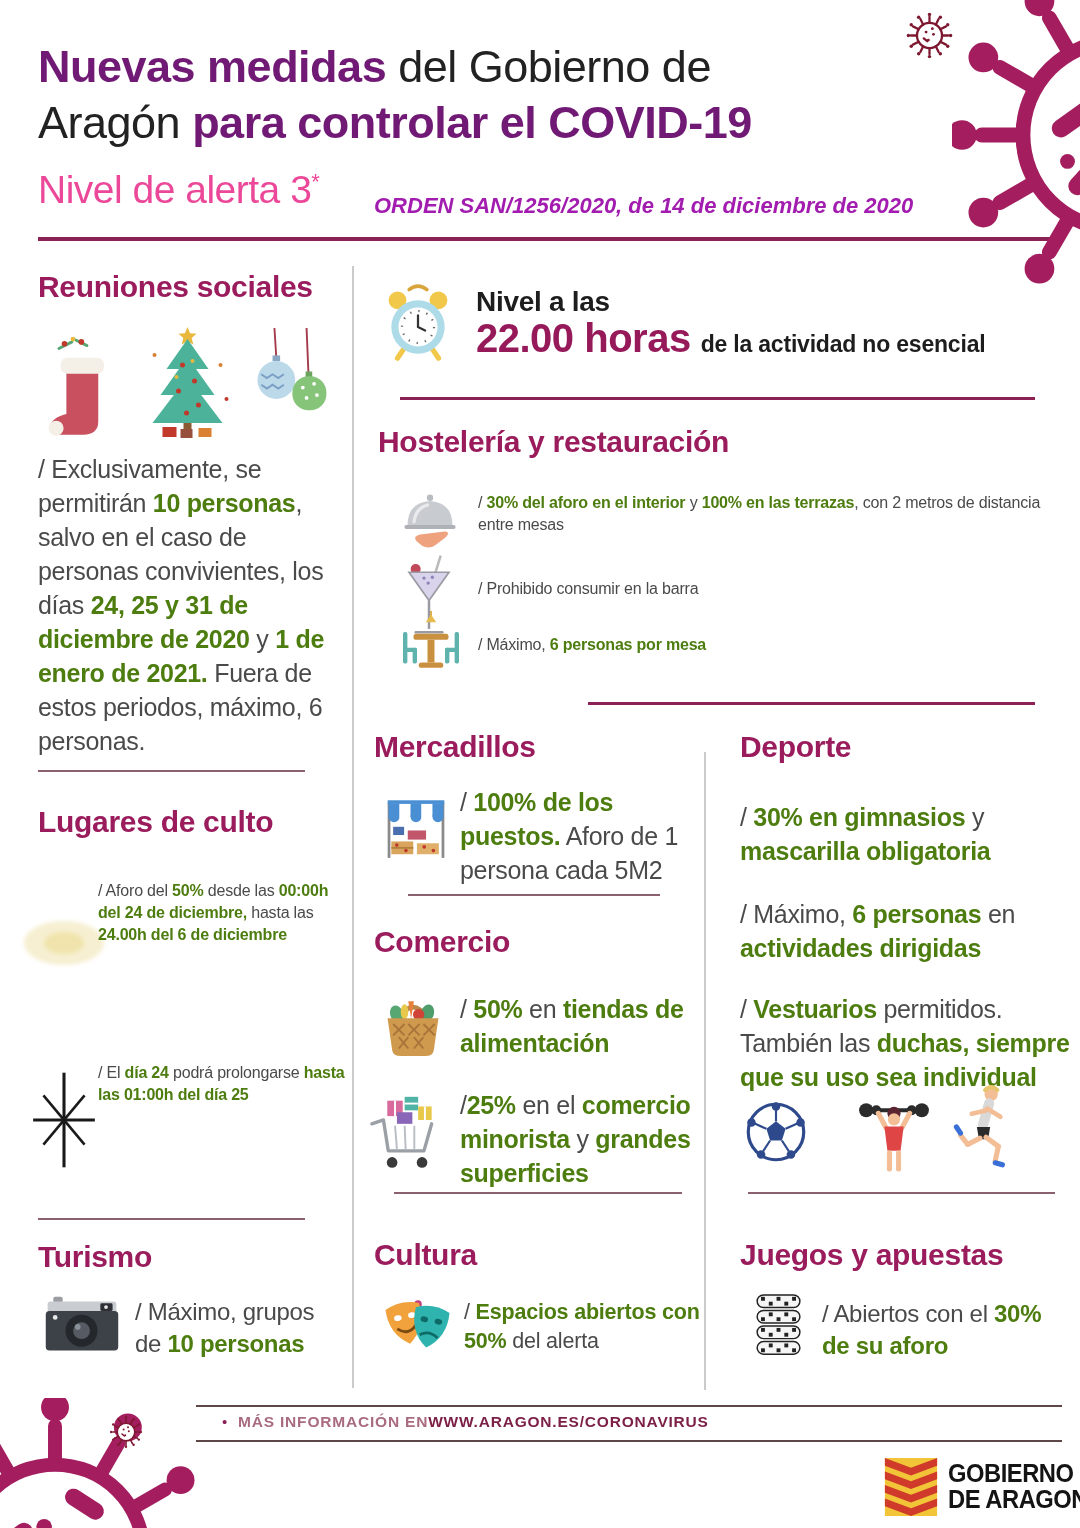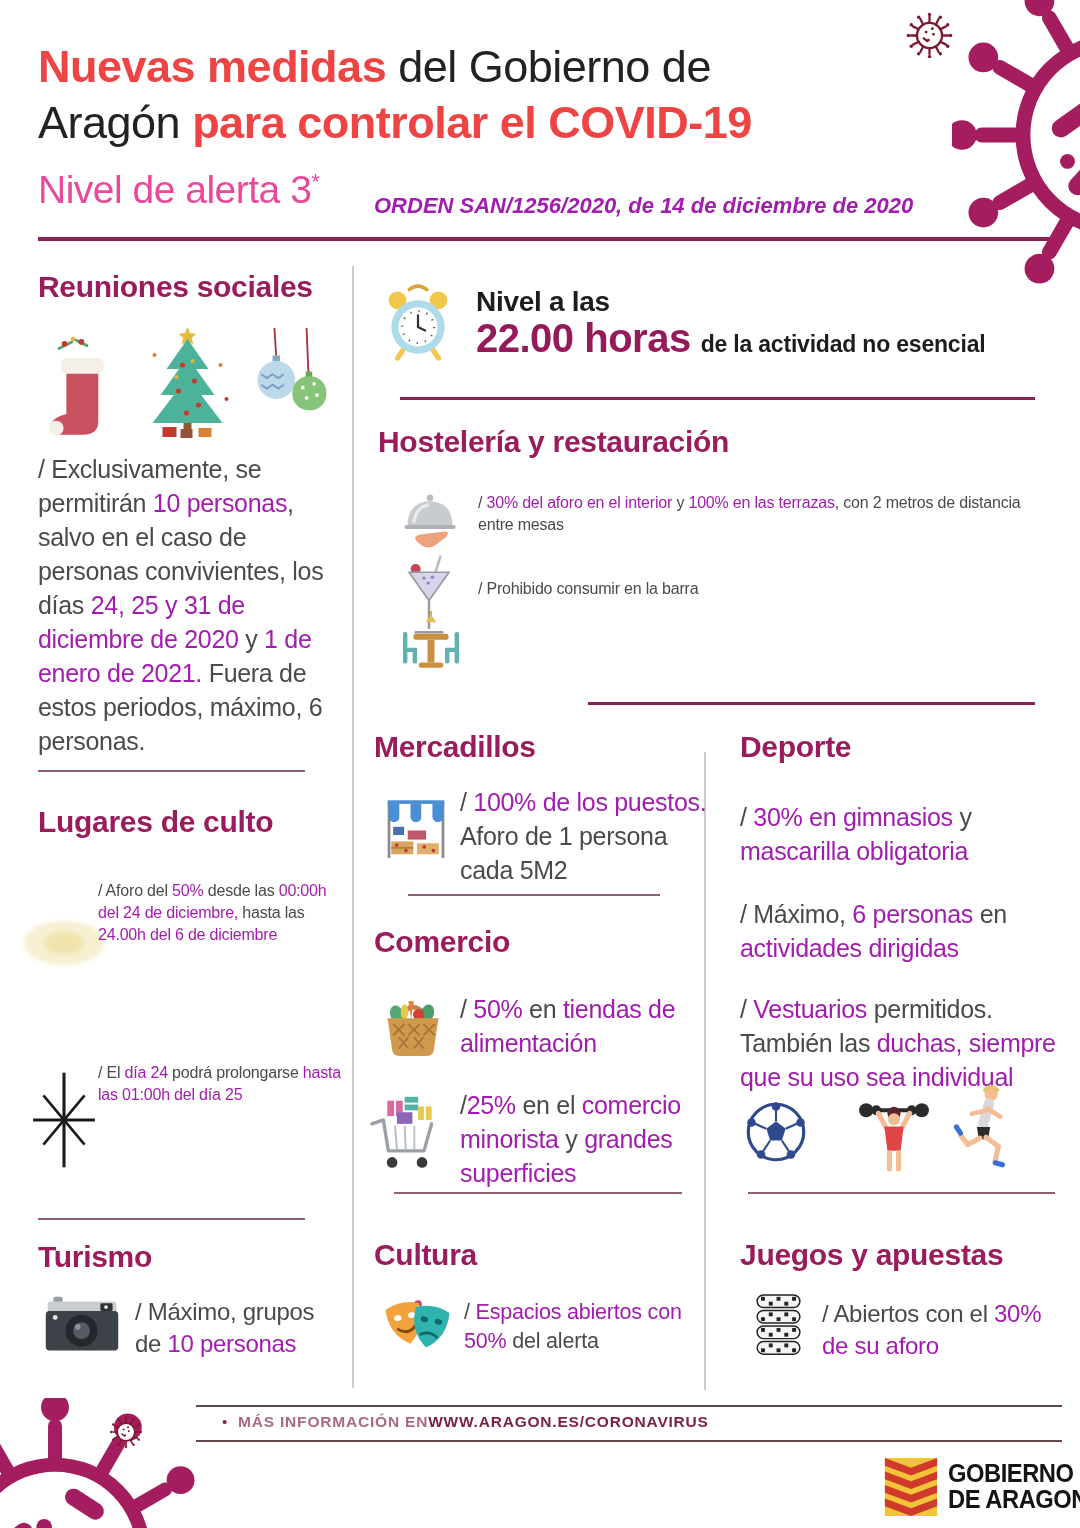--- a/index.html
+++ b/index.html
@@ -4,27 +4,27 @@
 <style>
   html,body{margin:0;padding:0;background:#ffffff;}
   .page{
     position:relative;width:1080px;height:1528px;overflow:hidden;background:#ffffff;
     font-family:"Liberation Sans",sans-serif;
   }
   .abs{position:absolute;}
   
   .title-line{font-size:45px;font-weight:400;color:#222222;letter-spacing:-0.5px;line-height:1.18;white-space:nowrap;}
   .title-line .sg-b{font-weight:700;}
-  .title-line .sg-a{color:#ef4444;}
+  .title-line .sg-a{color:#701a75;}
   .alert-level{font-size:39px;font-weight:400;color:#ec4899;letter-spacing:-0.5px;white-space:nowrap;}
   .alert-level sup{font-size:22px;}
   .order-ref{font-size:22px;font-style:italic;font-weight:600;color:#a21caf;white-space:nowrap;}
   .h-sec{font-size:30px;font-weight:700;color:#9a1c5c;letter-spacing:-0.3px;white-space:nowrap;}
   .body-txt{color:#4a4a4a;font-weight:400;}
-  .body-txt .sg-b{font-weight:400;color:#a21caf;margin-top:40px;}
+  .body-txt .sg-b{font-weight:700;color:#4d7c0f;margin-top:40px;}
   .t25{font-size:25px;line-height:1.36;letter-spacing:-0.3px;}
   .t24{font-size:24px;line-height:1.33;letter-spacing:-0.3px;}
   .t22{font-size:16px;line-height:1.38;letter-spacing:-0.2px;}
   .t215{font-size:21.5px;line-height:1.35;letter-spacing:-0.2px;}
   .closure-intro{font-size:28px;font-weight:700;color:#1d1d1d;letter-spacing:-0.3px;}
   .closure-time{font-size:40px;font-weight:700;color:#96195a;letter-spacing:-0.5px;}
   .closure-rest{font-size:23px;font-weight:700;color:#1d1d1d;margin-left:10px;letter-spacing:-0.2px;}
   
   .rule-accent{background:#8c2155;height:3px;}
   .rule-accent-thick{background:#8c2155;height:4px;}
@@ -291,20 +291,21 @@
     <rect x="20" y="28" width="40" height="7" rx="3" fill="#c9913f"></rect>
     <rect x="36" y="35" width="8" height="26" fill="#c9913f"></rect>
     <rect x="26" y="61" width="28" height="6" rx="3" fill="#c9913f"></rect>
     <rect x="8" y="26" width="5" height="36" rx="2" fill="#5fb3ac"></rect>
     <rect x="8" y="44" width="16" height="5" rx="2" fill="#5fb3ac"></rect>
     <rect x="19" y="44" width="5" height="18" rx="2" fill="#5fb3ac"></rect>
     <rect x="67" y="26" width="5" height="36" rx="2" fill="#5fb3ac"></rect>
     <rect x="56" y="44" width="16" height="5" rx="2" fill="#5fb3ac"></rect>
     <rect x="56" y="44" width="5" height="18" rx="2" fill="#5fb3ac"></rect>
   </svg>
+  <div class="abs body-txt t22" style="left:478px;top:634px;width:572px;"><span>/  Máximo, </span><span class="sg-b">6 personas por mesa</span></div>
 
   <div class="abs rule-accent" style="left:588px;top:702px;width:447px;"></div>
 
   <div class="abs h-sec" style="left:374px;top:730px;text-align:right;">Mercadillos</div>
 
   <svg class="abs" style="left:384px;top:795px;" width="64" height="70" viewBox="0 0 70 75">
     <rect x="4" y="8" width="3" height="60" fill="#8a8a8a"></rect>
       <rect x="63" y="8" width="3" height="60" fill="#8a8a8a"></rect>
     <rect x="4" y="5" width="62" height="4" fill="#4a8fd4"></rect>
     <rect x="5" y="9" width="12" height="14" fill="#4a8fd4"></rect>

